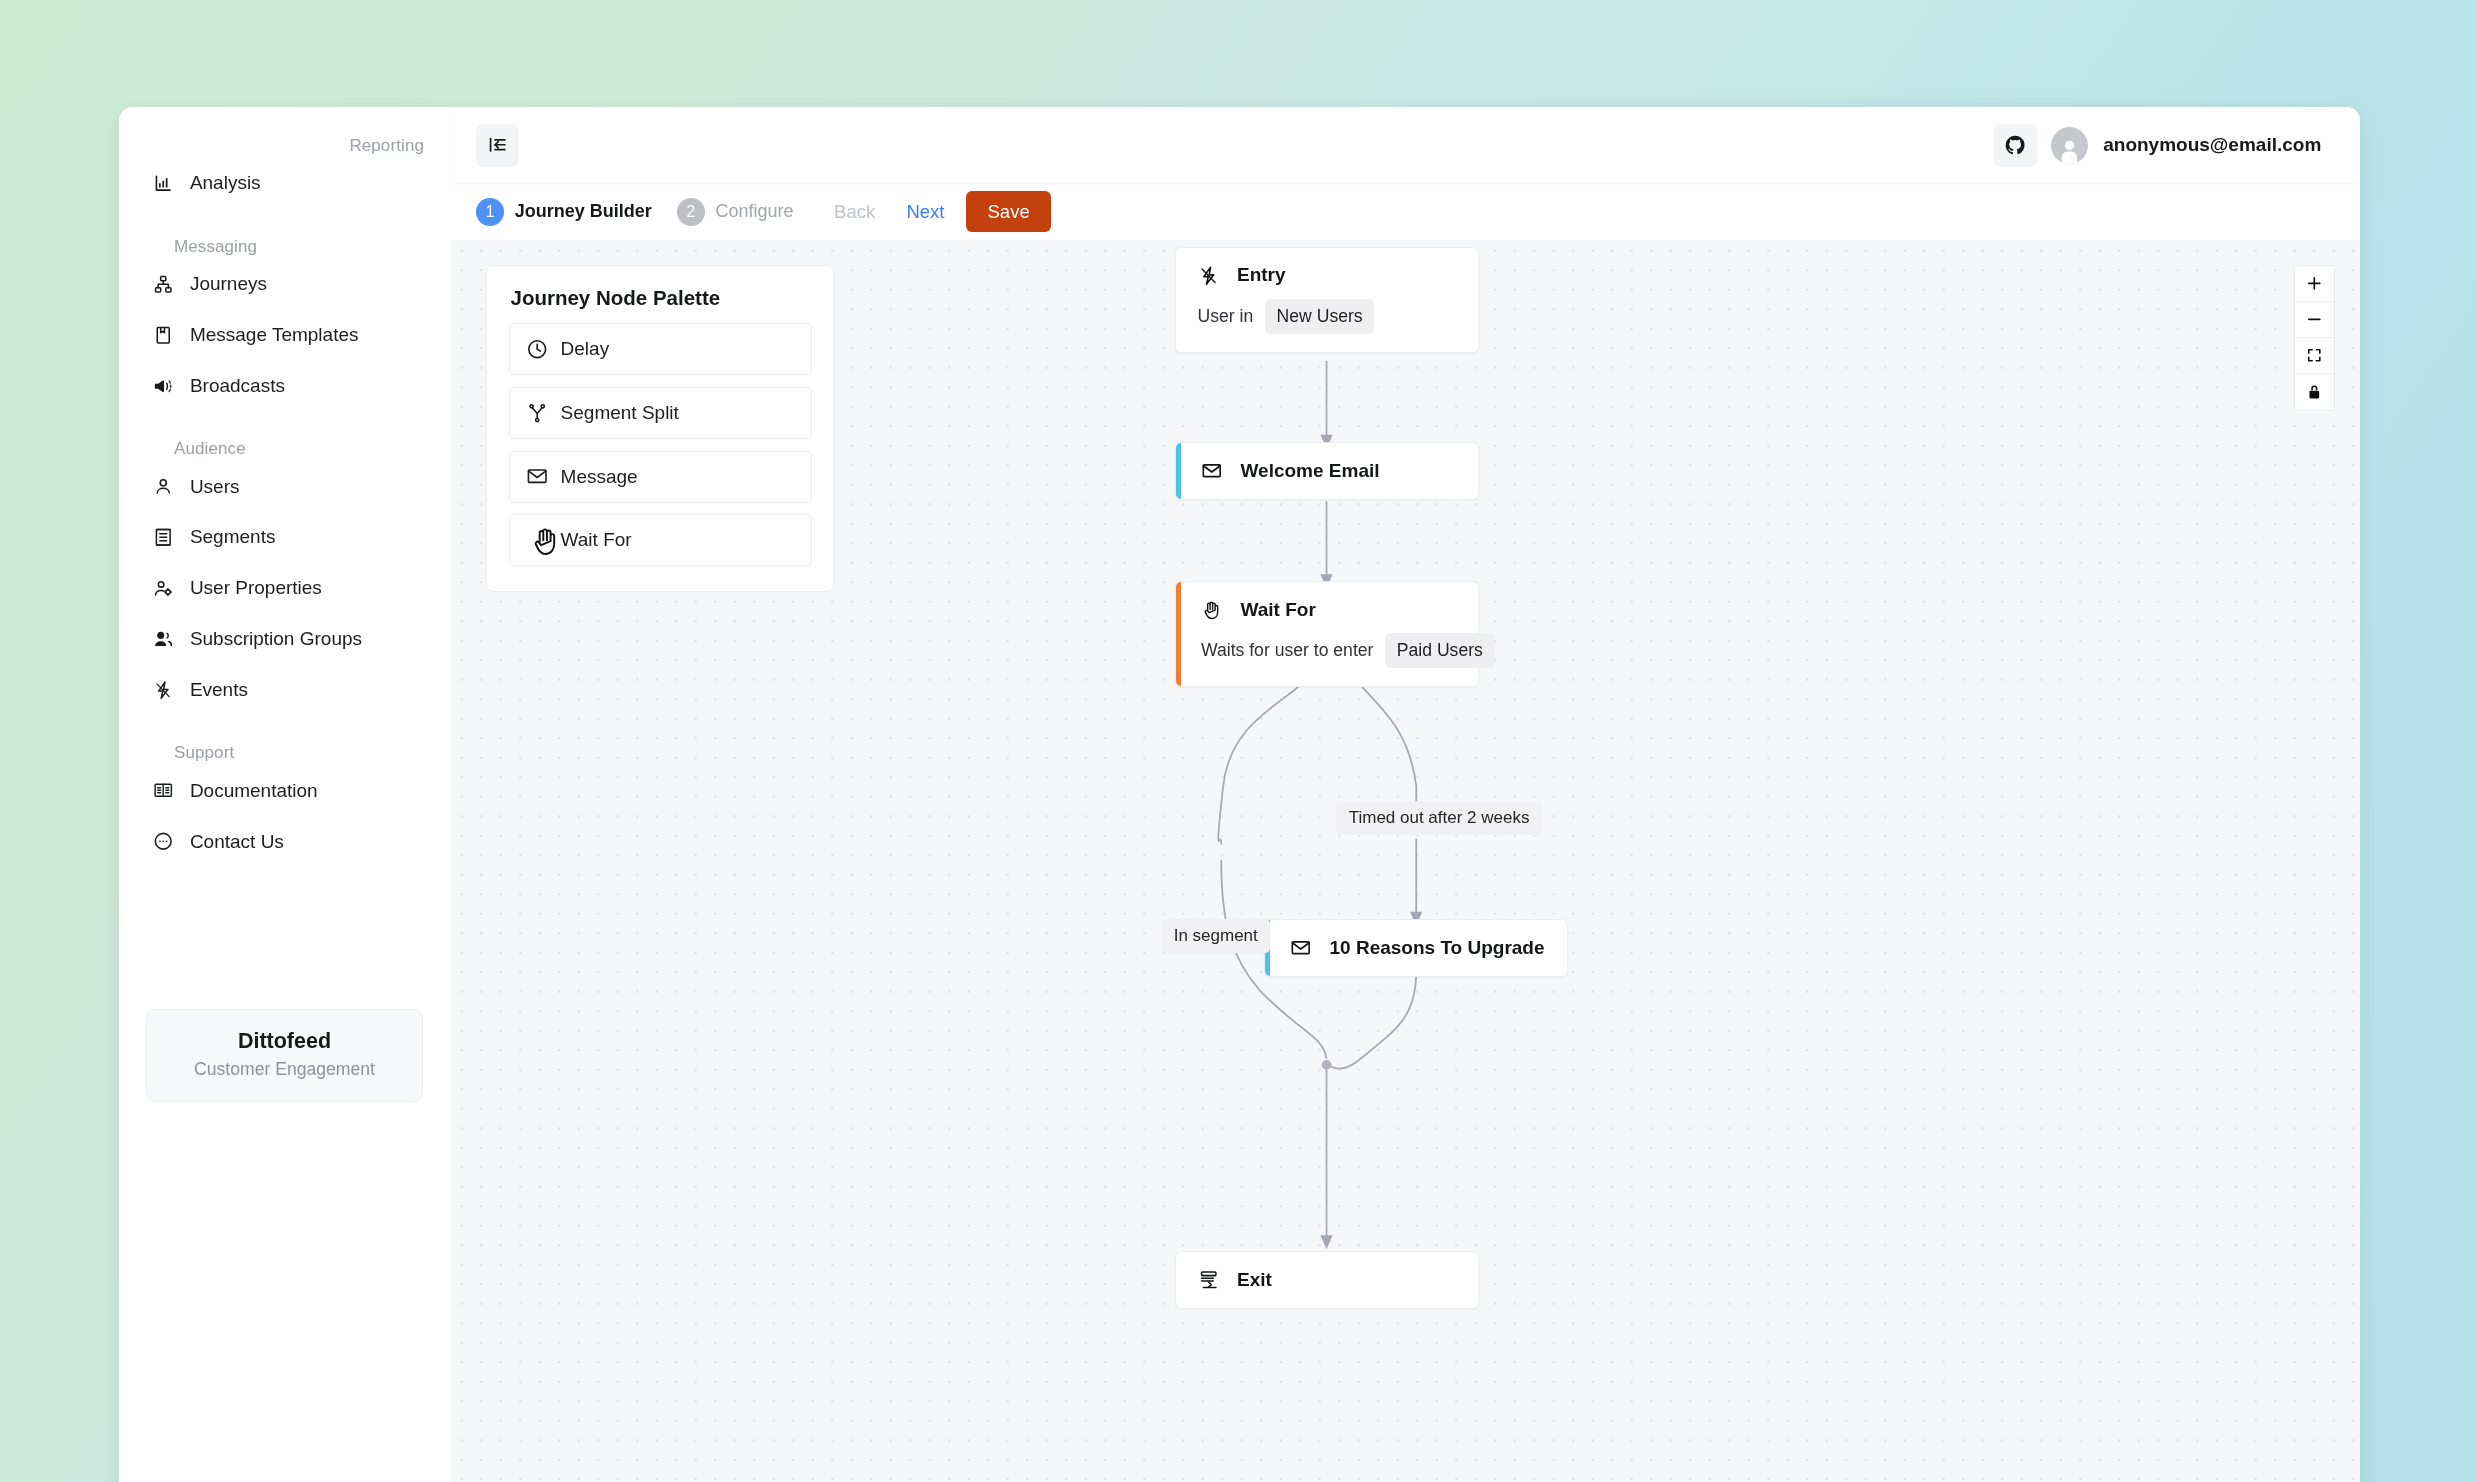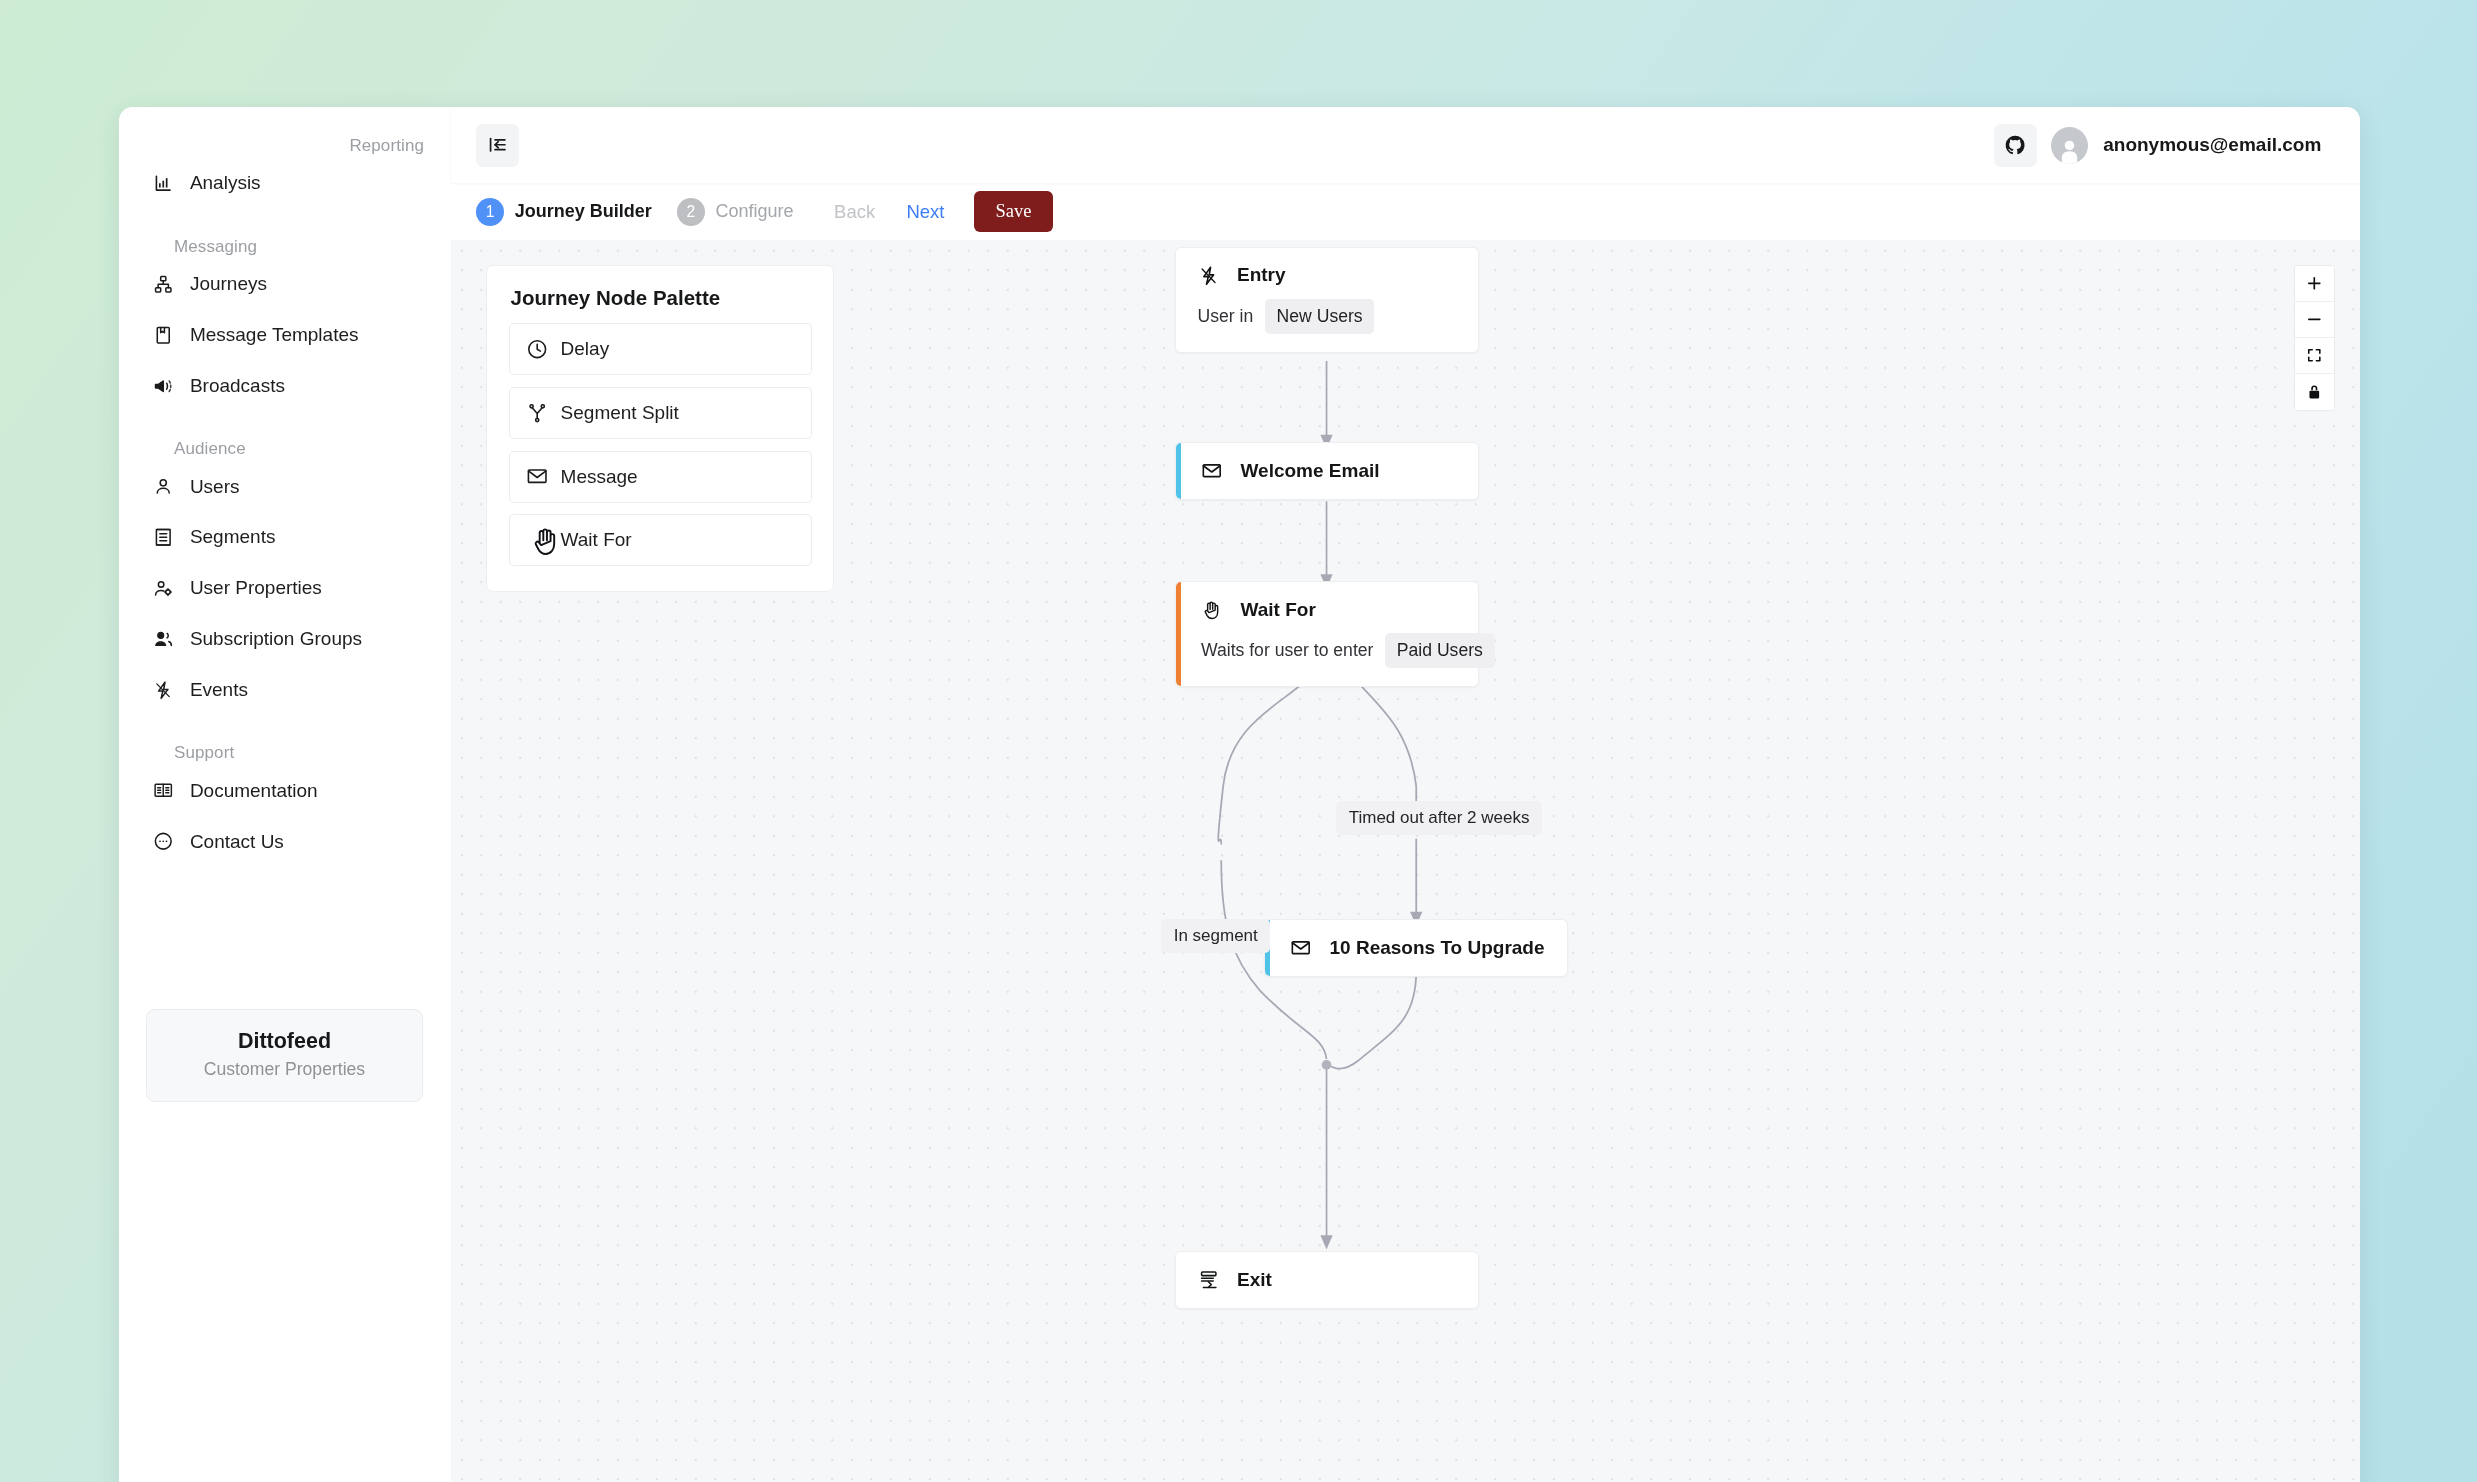--- a/index.html
+++ b/index.html
@@ -174,29 +174,29 @@
     border: none; background: transparent;
     font-size: 18.5px;
     padding: 6.8px 15.6px;
     border-radius: 5.9px;
     cursor: pointer;
     font-family: inherit;
   }
   .navbtn.disabled { color: #c0c3c7; cursor: default; }
   .navbtn.link { color: #3d7df5; }
   #save-btn {
-    background: #7f1d1d;
+    background: #c2410c;
     color: #ffffff;
     font-size: 18.5px;
     border: none;
     border-radius: 5.9px;
     padding: 9.8px 21.5px;
     cursor: pointer;
-    margin-left: 14px;
-    font-family: Liberation Serif, serif;
+    margin-left: 6px;
+    font-family: Liberation Sans, sans-serif;
   }
 
   
   #canvas {
     flex: 1 1 auto;
     position: relative;
     background-color: #f6f7f9;
     background-image: radial-gradient(#dcdee3 1.3px, transparent 1.4px);
     background-size: 19.5px 19.5px;
     background-position: 1px 1px;
@@ -441,21 +441,21 @@
             <circle cx="8.2" cy="12" r="1" fill="currentColor" stroke="none"></circle>
           <circle cx="12" cy="12" r="1" fill="currentColor" stroke="none"></circle>
             <circle cx="15.8" cy="12" r="1" fill="currentColor" stroke="none"></circle>
         </svg>
       </span>
       <span class="nav-label">Contact Us</span>
     </div>
 
     <div id="brand-card">
       <div id="brand-name">Dittofeed</div>
-      <div id="brand-tag">Customer Properties</div>
+      <div id="brand-tag">Customer Engagement</div>
     </div>
   </nav>
 
   <div id="main">
 
     <header id="topbar">
       <button id="collapse-btn">
         <svg viewBox="0 0 24 24" fill="none" stroke="currentColor" stroke-width="1.9" stroke-linecap="round" stroke-linejoin="round">
           <path d="M4 5v14"></path>
             <path d="M9 12h11"></path>

